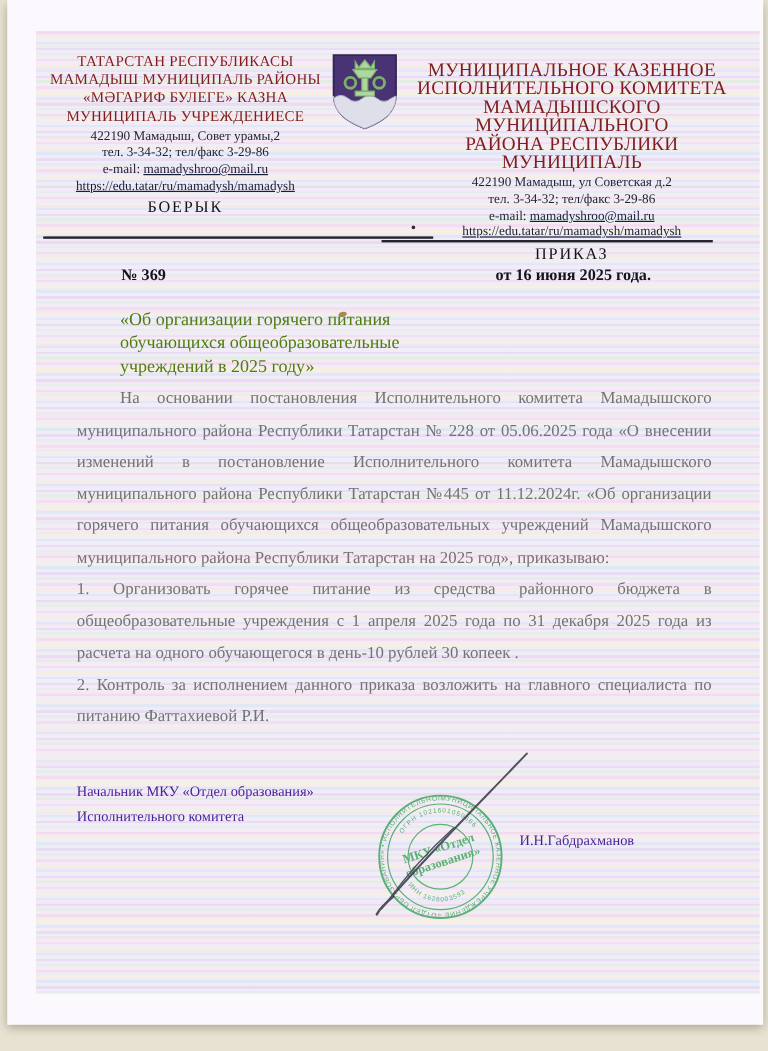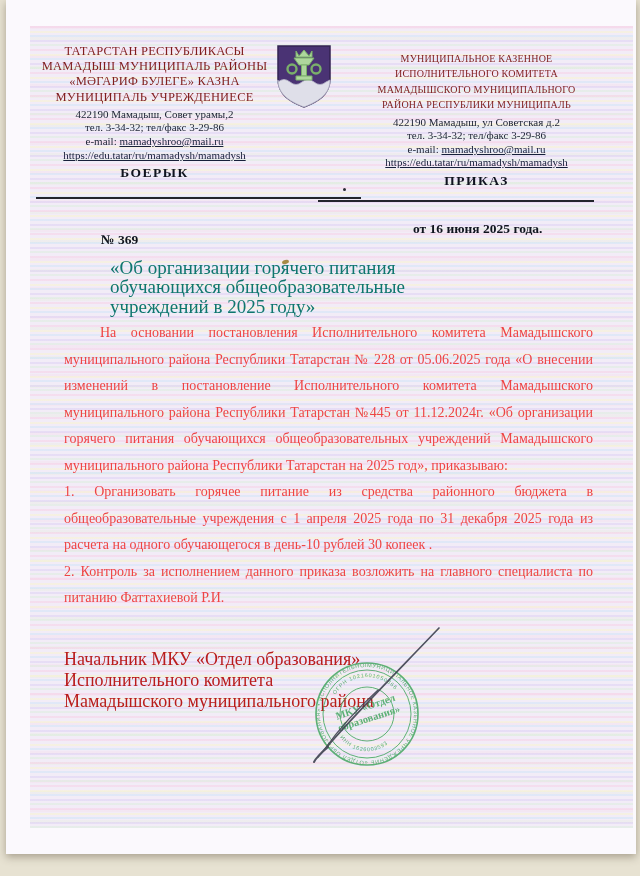--- a/index.html
+++ b/index.html
@@ -26,35 +26,35 @@
         rgba(206,238,206,.32) 18px 20px, rgba(255,255,255,0) 20px 23px),
       repeating-linear-gradient(180deg,
         rgba(247,213,228,.22) 0 3px, rgba(255,255,255,0) 3px 11px,
         rgba(224,238,208,.22) 11px 14px, rgba(255,255,255,0) 14px 29px);
   }
   .header-row{position:absolute;top:44px;left:30px;width:582px;display:flex;}
   .col-left{width:237px;text-align:center;}
   .col-mid{width:62px;display:flex;justify-content:center;align-items:flex-start;}
   .col-right{width:283px;text-align:center;padding-top:7px;}
   .org-line{font-weight:normal;font-size:12.5px;line-height:15.2px;color:#7f1d1d;letter-spacing:.2px;}
-  .col-right .org-line{font-size:10px;line-height:15.4px;}
+  .col-right .org-line{font-size:16px;line-height:15.4px;}
   .addr{font-size:11px;line-height:13.6px;color:#1b2233;}
   .addr-first{margin-top:3px;}
   .link{text-decoration:underline;color:#17203a;}
-  .doc-type{font-weight:bold;font-size:13.5px;letter-spacing:1.5px;margin-top:3px;color:#10141f;}
+  .doc-type{font-weight:normal;font-size:13.5px;letter-spacing:1.5px;margin-top:3px;color:#10141f;}
   .rule{position:absolute;height:2px;background:#23242c;}
   .rule-left{left:30px;top:197px;width:325px;}
   .rule-right{left:312px;top:200px;width:276px;}
-  .order-number{position:absolute;left:95px;top:232px;font-weight:bold;font-size:13.5px;color:#10141f;}
+  .order-number{position:absolute;left:95px;top:221px;font-weight:bold;font-size:13.5px;color:#10141f;}
   .order-date{position:absolute;left:407px;top:221px;font-weight:bold;font-size:13.5px;color:#10141f;}
-  .subject{position:absolute;left:104px;top:258px;font-size:19px;line-height:19.3px;color:#0f766e;}
-  .body-block{position:absolute;left:58px;top:320px;width:529px;font-size:14px;line-height:26.5px;text-align:justify;color:#ef4444;}
+  .subject{position:absolute;left:94px;top:258px;font-size:15px;line-height:19.3px;color:#4d7c0f;}
+  .body-block{position:absolute;left:58px;top:320px;width:529px;font-size:14px;line-height:26.5px;text-align:justify;color:#737373;}
   .body-block p{margin:0;}
   .intro{text-indent:36px;}
-  .sig-block{position:absolute;left:58px;top:649px;width:529px;font-size:18px;line-height:20.8px;color:#b91c1c;}
+  .sig-block{position:absolute;left:58px;top:649px;width:529px;font-size:12px;line-height:20.8px;color:#4c1d95;}
   .sig-name{position:absolute;left:369px;top:41px;white-space:nowrap;}
   .stamp-wrap{position:absolute;left:295px;top:650px;width:135px;height:135px;opacity:.82;}
   .sign-wrap{position:absolute;left:285px;top:585px;width:170px;height:200px;}
   .speck{position:absolute;left:276px;top:260px;width:7px;height:4px;background:#8a6a12;border-radius:50%;opacity:.75;transform:rotate(-15deg);}
   .dot-sep{position:absolute;left:337px;top:188px;width:3px;height:3px;background:#2a2a33;border-radius:50%;}
 </style>
 </head>
 <body>
 
 <div class="paper">
@@ -117,21 +117,21 @@
 
   <div class="body-block">
     <p class="intro">На основании постановления Исполнительного комитета Мамадышского муниципального района Республики Татарстан № 228 от 05.06.2025 года «О внесении изменений в постановление Исполнительного комитета Мамадышского муниципального района Республики Татарстан №445 от 11.12.2024г. «Об организации горячего питания обучающихся общеобразовательных учреждений Мамадышского муниципального района Республики Татарстан на 2025 год», приказываю:</p>
     <p>1. Организовать горячее питание из средства районного бюджета в общеобразовательные учреждения с 1 апреля 2025 года по 31 декабря 2025 года из расчета на одного обучающегося в день-10 рублей 30 копеек .</p>
     <p>2. Контроль за исполнением данного приказа возложить на главного специалиста по питанию Фаттахиевой Р.И.</p>
   </div>
 
   <div class="sig-block">
     <div>Начальник МКУ «Отдел образования»</div>
     <div>Исполнительного комитета</div>
-    <div>Мамадышского муниципального района</div>
+    <div class="sig-name">И.Н.Габдрахманов</div>
   </div>
 
   <div class="stamp-wrap">
     <svg width="135" height="135" viewBox="0 0 135 135">
       <defs>
         <path id="ringPath" d="M66,17 a47,47 0 1 1 -0.1,0"></path>
         <path id="ogrnPath" d="M31,52 A37,37 0 0 1 101,52"></path>
         <path id="innPath" d="M36,82 A33,33 0 0 0 96,82"></path>
         <filter id="soft">
             <feGaussianBlur stdDeviation="0.35"></feGaussianBlur>

